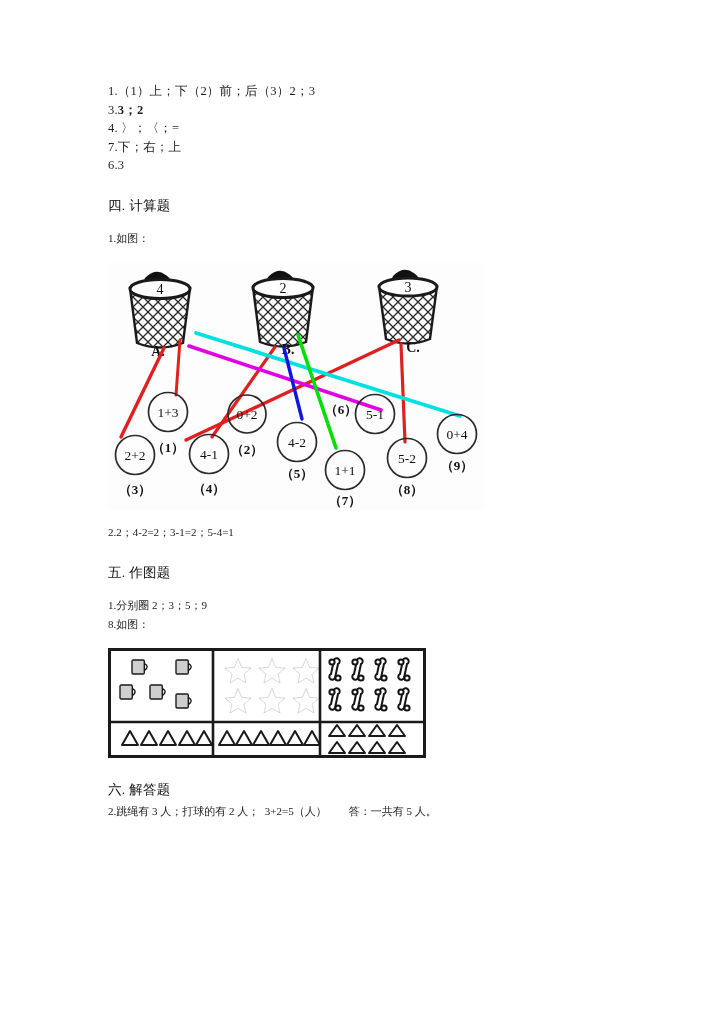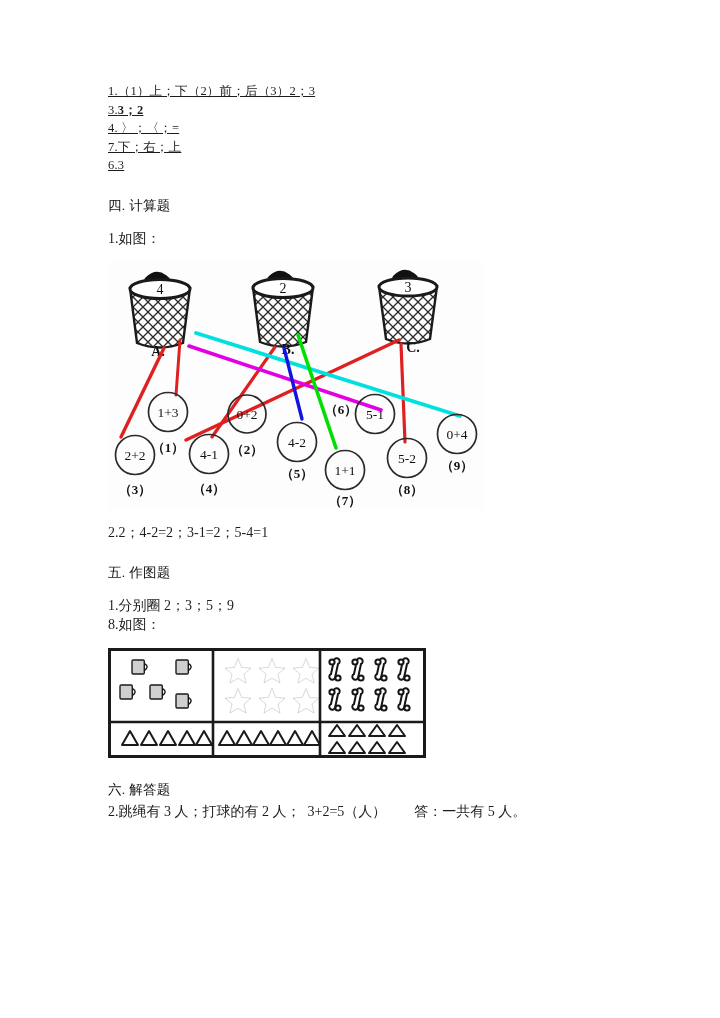--- a/index.html
+++ b/index.html
@@ -25,36 +25,35 @@
     left: 108px;
     top: 82px;
     width: 520px;
   }
   .ans-line {
     font-size: 12.5px;
     line-height: 18.5px;
     letter-spacing: 0.2px;
     white-space: pre;
     color: #1d1d1d;
-    text-decoration: underline;
   }
   .ans-line .bold {
     font-weight: bold;
   }
   .section-head {
     font-size: 13.5px;
     font-weight: normal;
     line-height: 20px;
     margin-top: 21px;
     margin-bottom: 2px;
     letter-spacing: 0.3px;
     color: #111;
   }
   .para {
-    font-size: 14px;
+    font-size: 11px;
     line-height: 19px;
     margin-top: 13px;
     white-space: pre;
     color: #1d1d1d;
   }
   .para.tight {
     margin-top: 0;
   }
 
   

